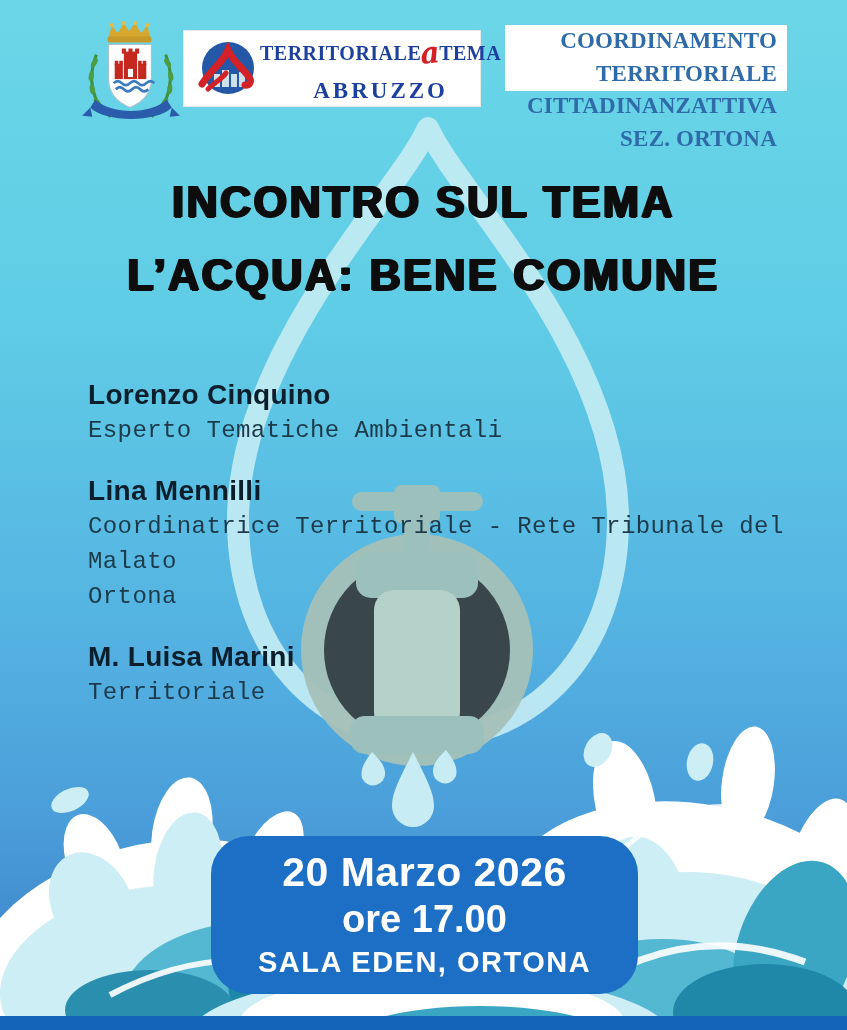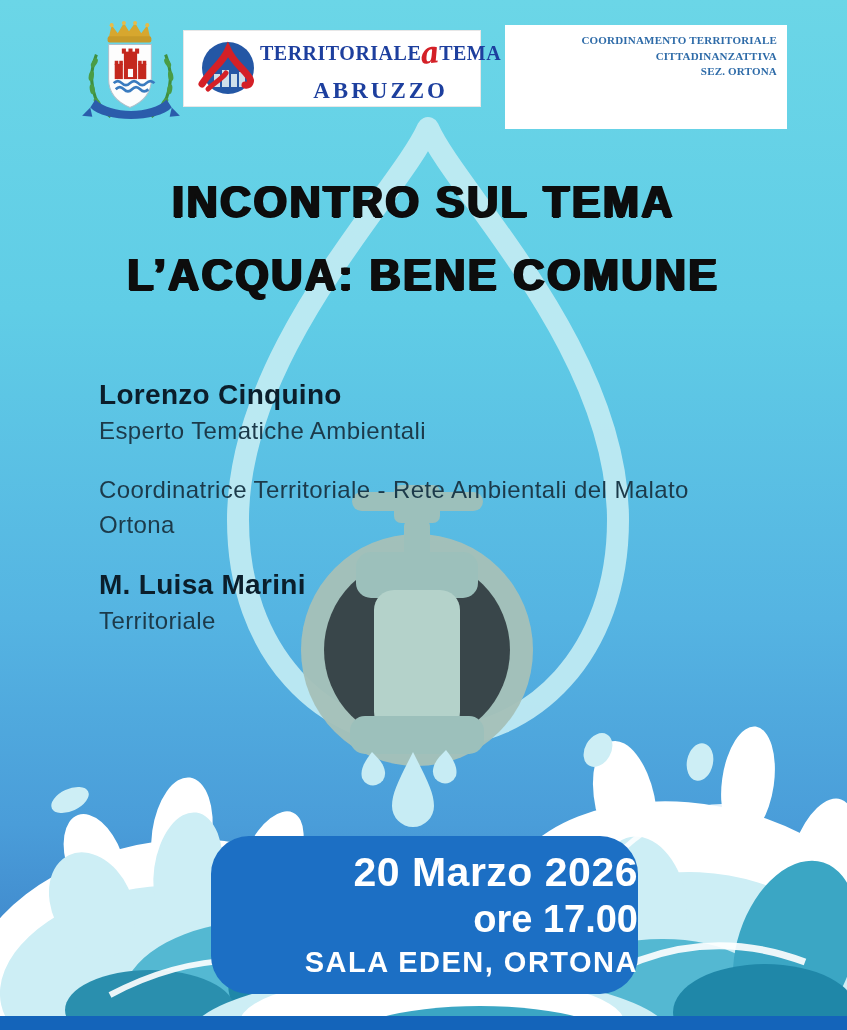--- a/index.html
+++ b/index.html
@@ -16,45 +16,45 @@
   .logo-box{
     position:absolute;left:183px;top:30px;width:298px;height:77px;background:#ffffff;
     border:1px solid #e7e7e7;display:flex;align-items:center;padding:0 8px;box-sizing:border-box;
   }
   .logo-mark{width:64px;height:64px;flex:0 0 auto;margin-left:4px;}
   .logo-text{flex:1;text-align:center;color:#1d3f9e;font-family:"Liberation Serif",serif;font-weight:bold;line-height:1.05;}
   .logo-line1{font-size:20px;letter-spacing:.5px;white-space:nowrap;}
   .logo-accent{color:#d42027;font-style:italic;font-size:30px;font-family:"DejaVu Serif",serif;display:inline-block;transform:translateY(3px) rotate(-6deg);margin:0 -1px;}
   .logo-line2{font-size:23px;letter-spacing:3px;margin-top:14px;}
   .org-box{
-    position:absolute;left:505px;top:25px;width:282px;height:104px;background:#ffffff;
-    box-sizing:border-box;padding:8px 10px 6px 8px;text-align:right;
+    position:absolute;left:505px;top:25px;width:282px;height:66px;background:#ffffff;
+    box-sizing:border-box;padding:0 10px 6px 8px;text-align:right;
     color:#2e6ba8;font-family:"Liberation Serif",serif;font-weight:bold;
-    font-size:11px;line-height:1.42;letter-spacing:.2px;
+    font-size:23px;line-height:1.42;letter-spacing:.2px;
   }
 
   
   .title{
     position:absolute;left:0;top:168px;width:100%;text-align:center;color:#0d0d0d;
     font-weight:bold;font-size:43px;line-height:70px;letter-spacing:2.5px;
     text-shadow:1.4px 0 currentColor,-1.4px 0 currentColor,0 1px currentColor;
     transform:scaleY(1.04);
   }
 
   
-  .speakers{position:absolute;left:88px;top:376px;width:710px;margin-left:11px;}
+  .speakers{position:absolute;left:88px;top:376px;width:710px;}
   .speaker{margin-bottom:24px;}
   .speaker-name{display:block;font-size:28px;font-weight:bold;color:#0b1e2b;line-height:37px;letter-spacing:.3px;}
-  .role-line{display:block;font-size:24px;color:#1c3a4a;line-height:35px;letter-spacing:.4px;}
+  .role-line{display:block;font-size:24px;color:#1c3a4a;line-height:35px;letter-spacing:.4px;font-family:Liberation Mono, monospace;}
 
   
   .info-card{
     position:absolute;left:211px;top:836px;width:427px;height:158px;border-radius:38px;
     background:#1c6fc4;color:#ffffff;display:flex;flex-direction:column;
-    align-items:flex-end;justify-content:center;text-align:center;
+    align-items:center;justify-content:center;text-align:center;
   }
   .info-date{font-size:41px;font-weight:bold;line-height:48px;letter-spacing:.5px;}
   .info-time{font-size:38px;font-weight:bold;line-height:46px;}
   .info-venue{font-size:29px;font-weight:bold;line-height:40px;letter-spacing:1.5px;}
 </style>
 </head>
 <body>
 
 <div class="poster">
 
@@ -151,21 +151,22 @@
     <div>INCONTRO SUL TEMA</div>
     <div>L’ACQUA: BENE COMUNE</div>
   </div>
 
   <div class="speakers">
     <div class="speaker">
       <span class="speaker-name">Lorenzo Cinquino</span>
       <span class="role-line">Esperto Tematiche Ambientali</span>
     </div>
     <div class="speaker">
-      <span class="role-line">Coordinatrice Territoriale - Rete Ambientali del Malato</span>
+      <span class="speaker-name">Lina Mennilli</span>
+      <span class="role-line">Coordinatrice Territoriale - Rete Tribunale del Malato</span>
       <span class="role-line">Ortona</span>
     </div>
     <div class="speaker">
       <span class="speaker-name">M. Luisa Marini</span>
       <span class="role-line">Territoriale</span>
     </div>
   </div>
 
   <svg class="decor" viewBox="0 0 847 1030" aria-hidden="true">
 

